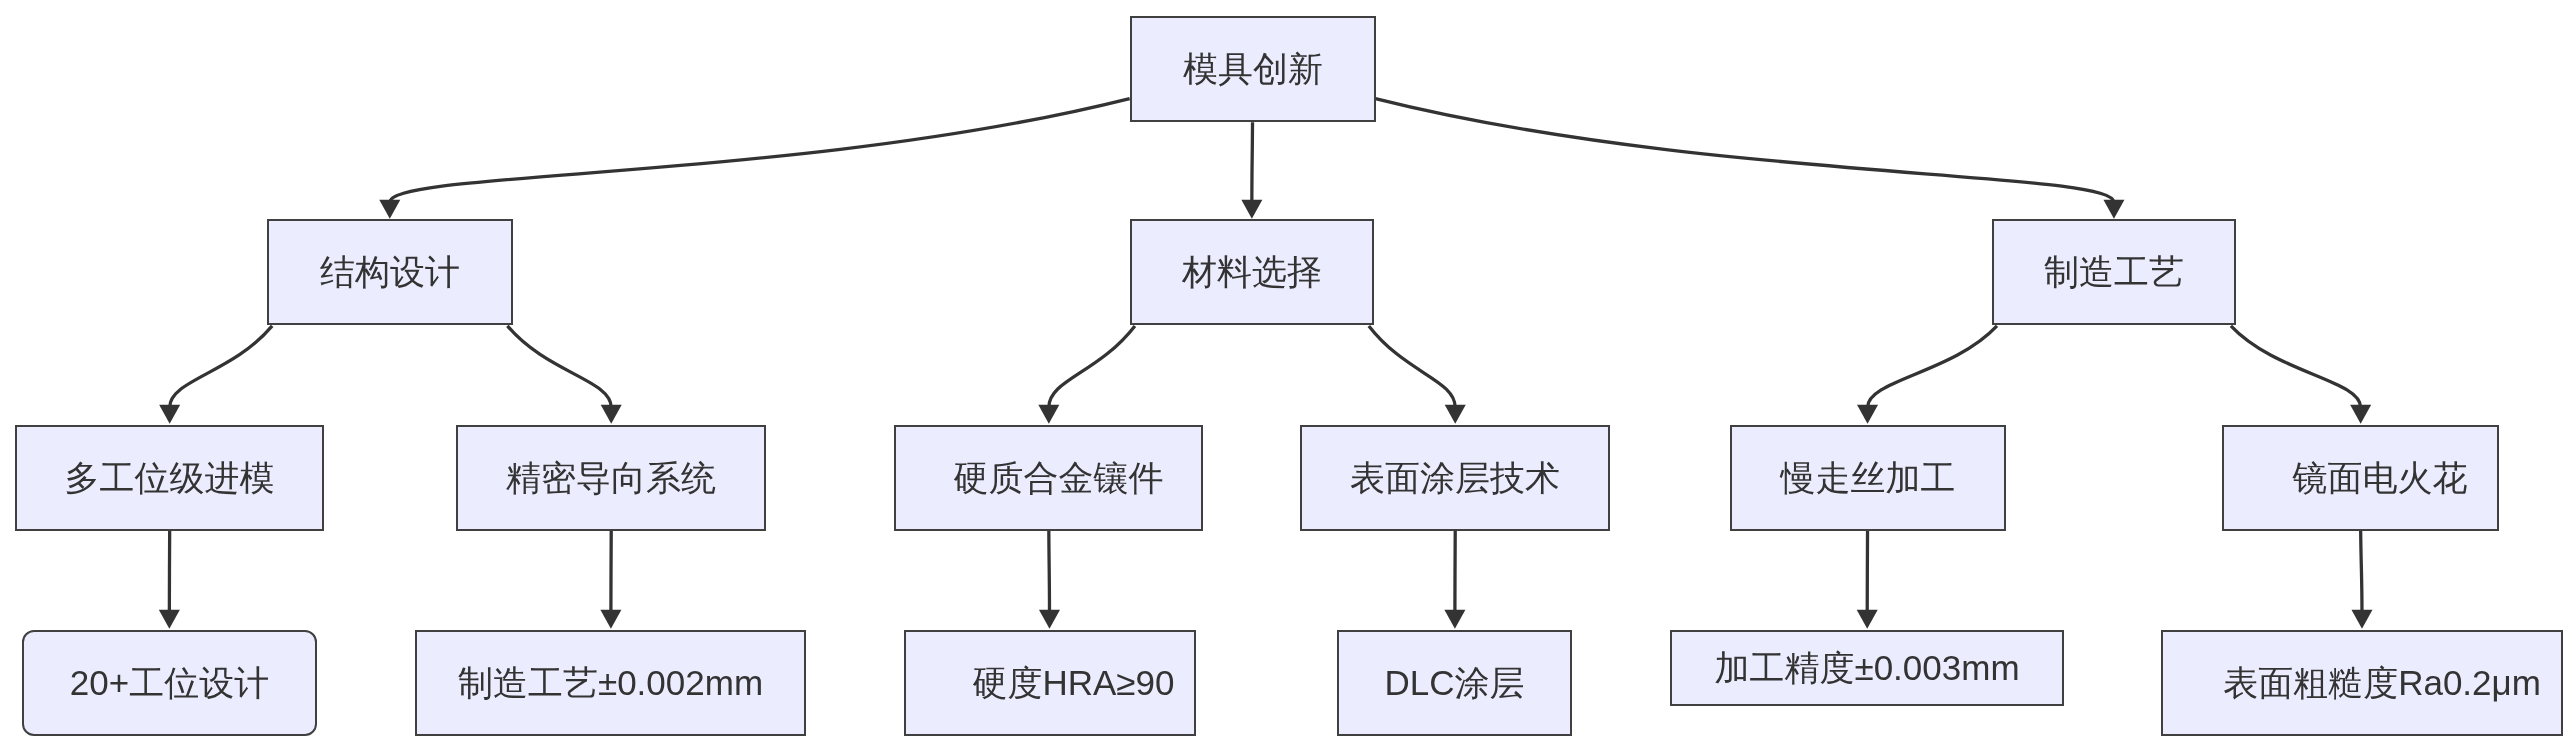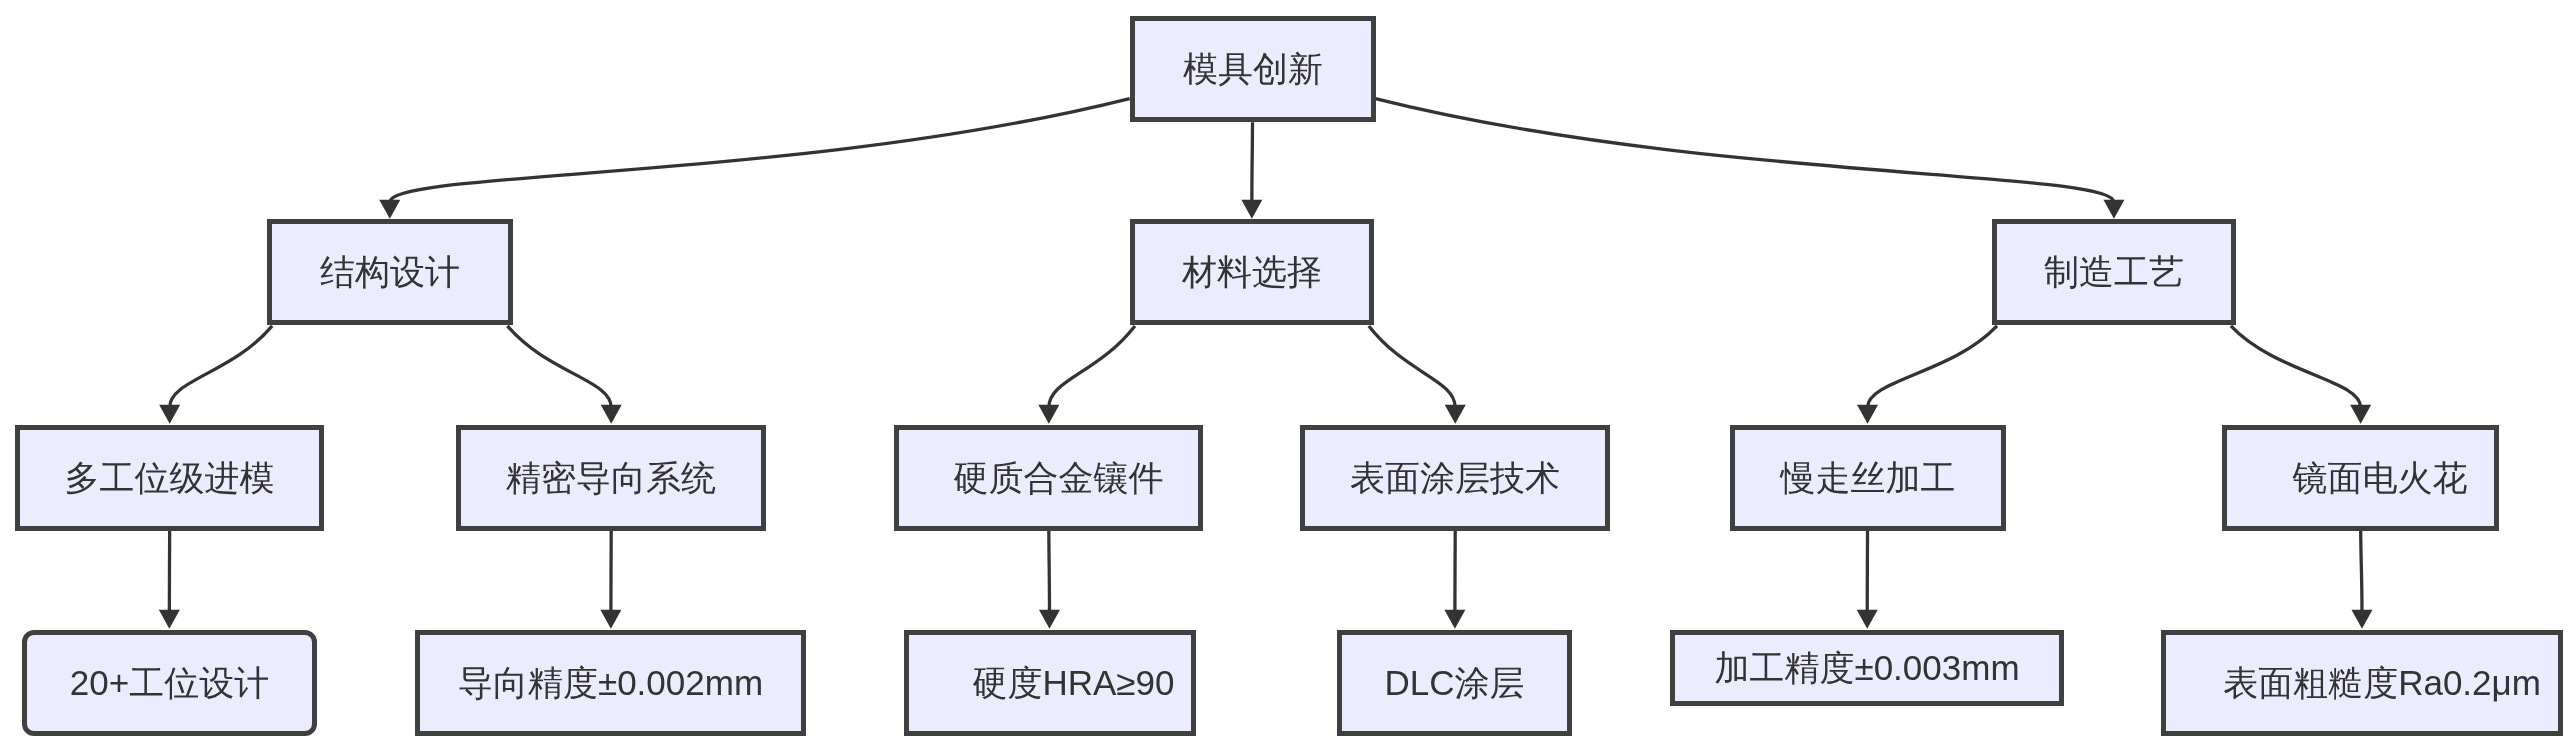--- a/index.html
+++ b/index.html
@@ -34,21 +34,21 @@
   .node-layer {
     position: absolute;
     left: 0; top: 0;
     width: 2576px;
     height: 753px;
   }
   .flow-node {
     position: absolute;
     box-sizing: border-box;
     background: #ECECFF;
-    border: 5px solid #404040;
+    border: 2px solid #404040;
     display: flex;
     align-items: center;
     justify-content: center;
     text-align: center;
   }
   .flow-node .node-label {
     color: #333333;
     font-size: 35px;
     line-height: 1.2;
     white-space: nowrap;
@@ -118,21 +118,21 @@
       <div class="flow-node" style="left: 1730px; top: 425px; width: 276px; height: 106px;">
         <span class="node-label">慢走丝加工</span>
       </div>
       <div class="flow-node" style="left: 2222px; top: 425px; width: 277px; height: 106px; padding-left: 39px;">
         <span class="node-label">镜面电火花</span>
       </div>
       <div class="flow-node" style="left: 22px; top: 630px; width: 295px; height: 106px; border-radius: 12px;">
         <span class="node-label">20+工位设计</span>
       </div>
       <div class="flow-node" style="left: 415px; top: 630px; width: 391px; height: 106px;">
-        <span class="node-label">导向精度±0.002mm</span>
+        <span class="node-label">制造工艺±0.002mm</span>
       </div>
       <div class="flow-node" style="left: 904px; top: 630px; width: 292px; height: 106px; padding-left: 47px;">
         <span class="node-label">硬度HRA≥90</span>
       </div>
       <div class="flow-node" style="left: 1337px; top: 630px; width: 235px; height: 106px;">
         <span class="node-label">DLC涂层</span>
       </div>
       <div class="flow-node" style="left: 1670px; top: 630px; width: 394px; height: 76px;">
         <span class="node-label">加工精度±0.003mm</span>
       </div>

